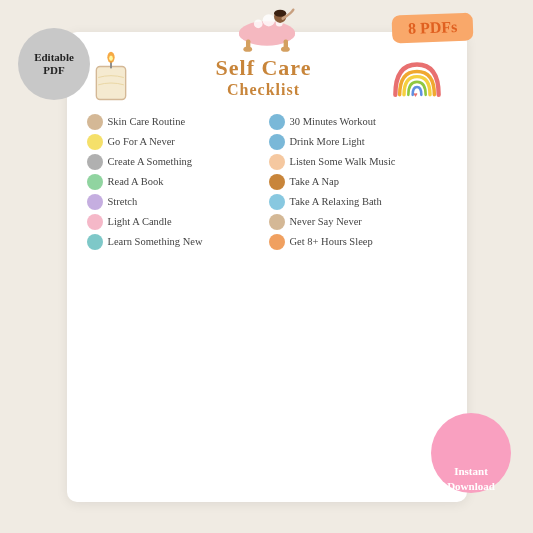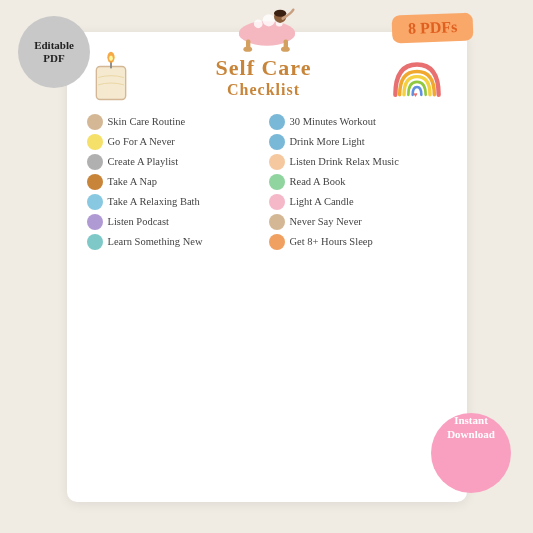--- a/index.html
+++ b/index.html
@@ -21,21 +21,21 @@
       background: #f0ebe3;
       position: relative;
       display: flex;
       align-items: center;
       justify-content: center;
     }
 
     
     .editable-badge {
       position: absolute;
-      top: 16px;
+      top: 28px;
       left: 18px;
       background: #c8c8c8;
       border-radius: 50%;
       width: 72px;
       height: 72px;
       display: flex;
       align-items: center;
       justify-content: center;
       text-align: center;
       font-size: 11px;
@@ -61,21 +61,21 @@
 
     .instant-badge {
       position: absolute;
       bottom: 40px;
       right: 22px;
       background: #f9a0c0;
       border-radius: 50%;
       width: 80px;
       height: 80px;
       display: flex;
-      align-items: flex-start;
+      align-items: flex-end;
       justify-content: center;
       text-align: center;
       font-size: 11px;
       font-weight: bold;
       color: #fff;
       z-index: 10;
       line-height: 1.3;
     }
 
     
@@ -270,47 +270,47 @@
         <div class="check-item">
           <span class="check-dot dot-yellow"></span>
           <span>Go For A Never</span>
         </div>
         <div class="check-item">
           <span class="check-dot dot-blue"></span>
           <span>Drink More Light</span>
         </div>
         <div class="check-item">
           <span class="check-dot dot-gray"></span>
-          <span>Create A Playlist</span>
+          <span>Create A Something</span>
         </div>
         <div class="check-item">
           <span class="check-dot dot-peach"></span>
-          <span>Listen Drink Relax Music</span>
+          <span>Listen Some Walk Music</span>
+        </div>
+        <div class="check-item">
+          <span class="check-dot dot-green"></span>
+          <span>Read A Book</span>
         </div>
         <div class="check-item">
           <span class="check-dot dot-brown"></span>
           <span>Take A Nap</span>
         </div>
         <div class="check-item">
-          <span class="check-dot dot-green"></span>
-          <span>Read A Book</span>
+          <span class="check-dot dot-lavender"></span>
+          <span>Stretch</span>
         </div>
         <div class="check-item">
           <span class="check-dot dot-lightblue"></span>
           <span>Take A Relaxing Bath</span>
         </div>
         <div class="check-item">
           <span class="check-dot dot-pink"></span>
           <span>Light A Candle</span>
         </div>
         <div class="check-item">
-          <span class="check-dot dot-purple"></span>
-          <span>Listen Podcast</span>
-        </div>
-        <div class="check-item">
           <span class="check-dot dot-tan"></span>
           <span>Never Say Never</span>
         </div>
         <div class="check-item">
           <span class="check-dot dot-teal"></span>
           <span>Learn Something New</span>
         </div>
         <div class="check-item">
           <span class="check-dot dot-orange"></span>
           <span>Get 8+ Hours Sleep</span>

